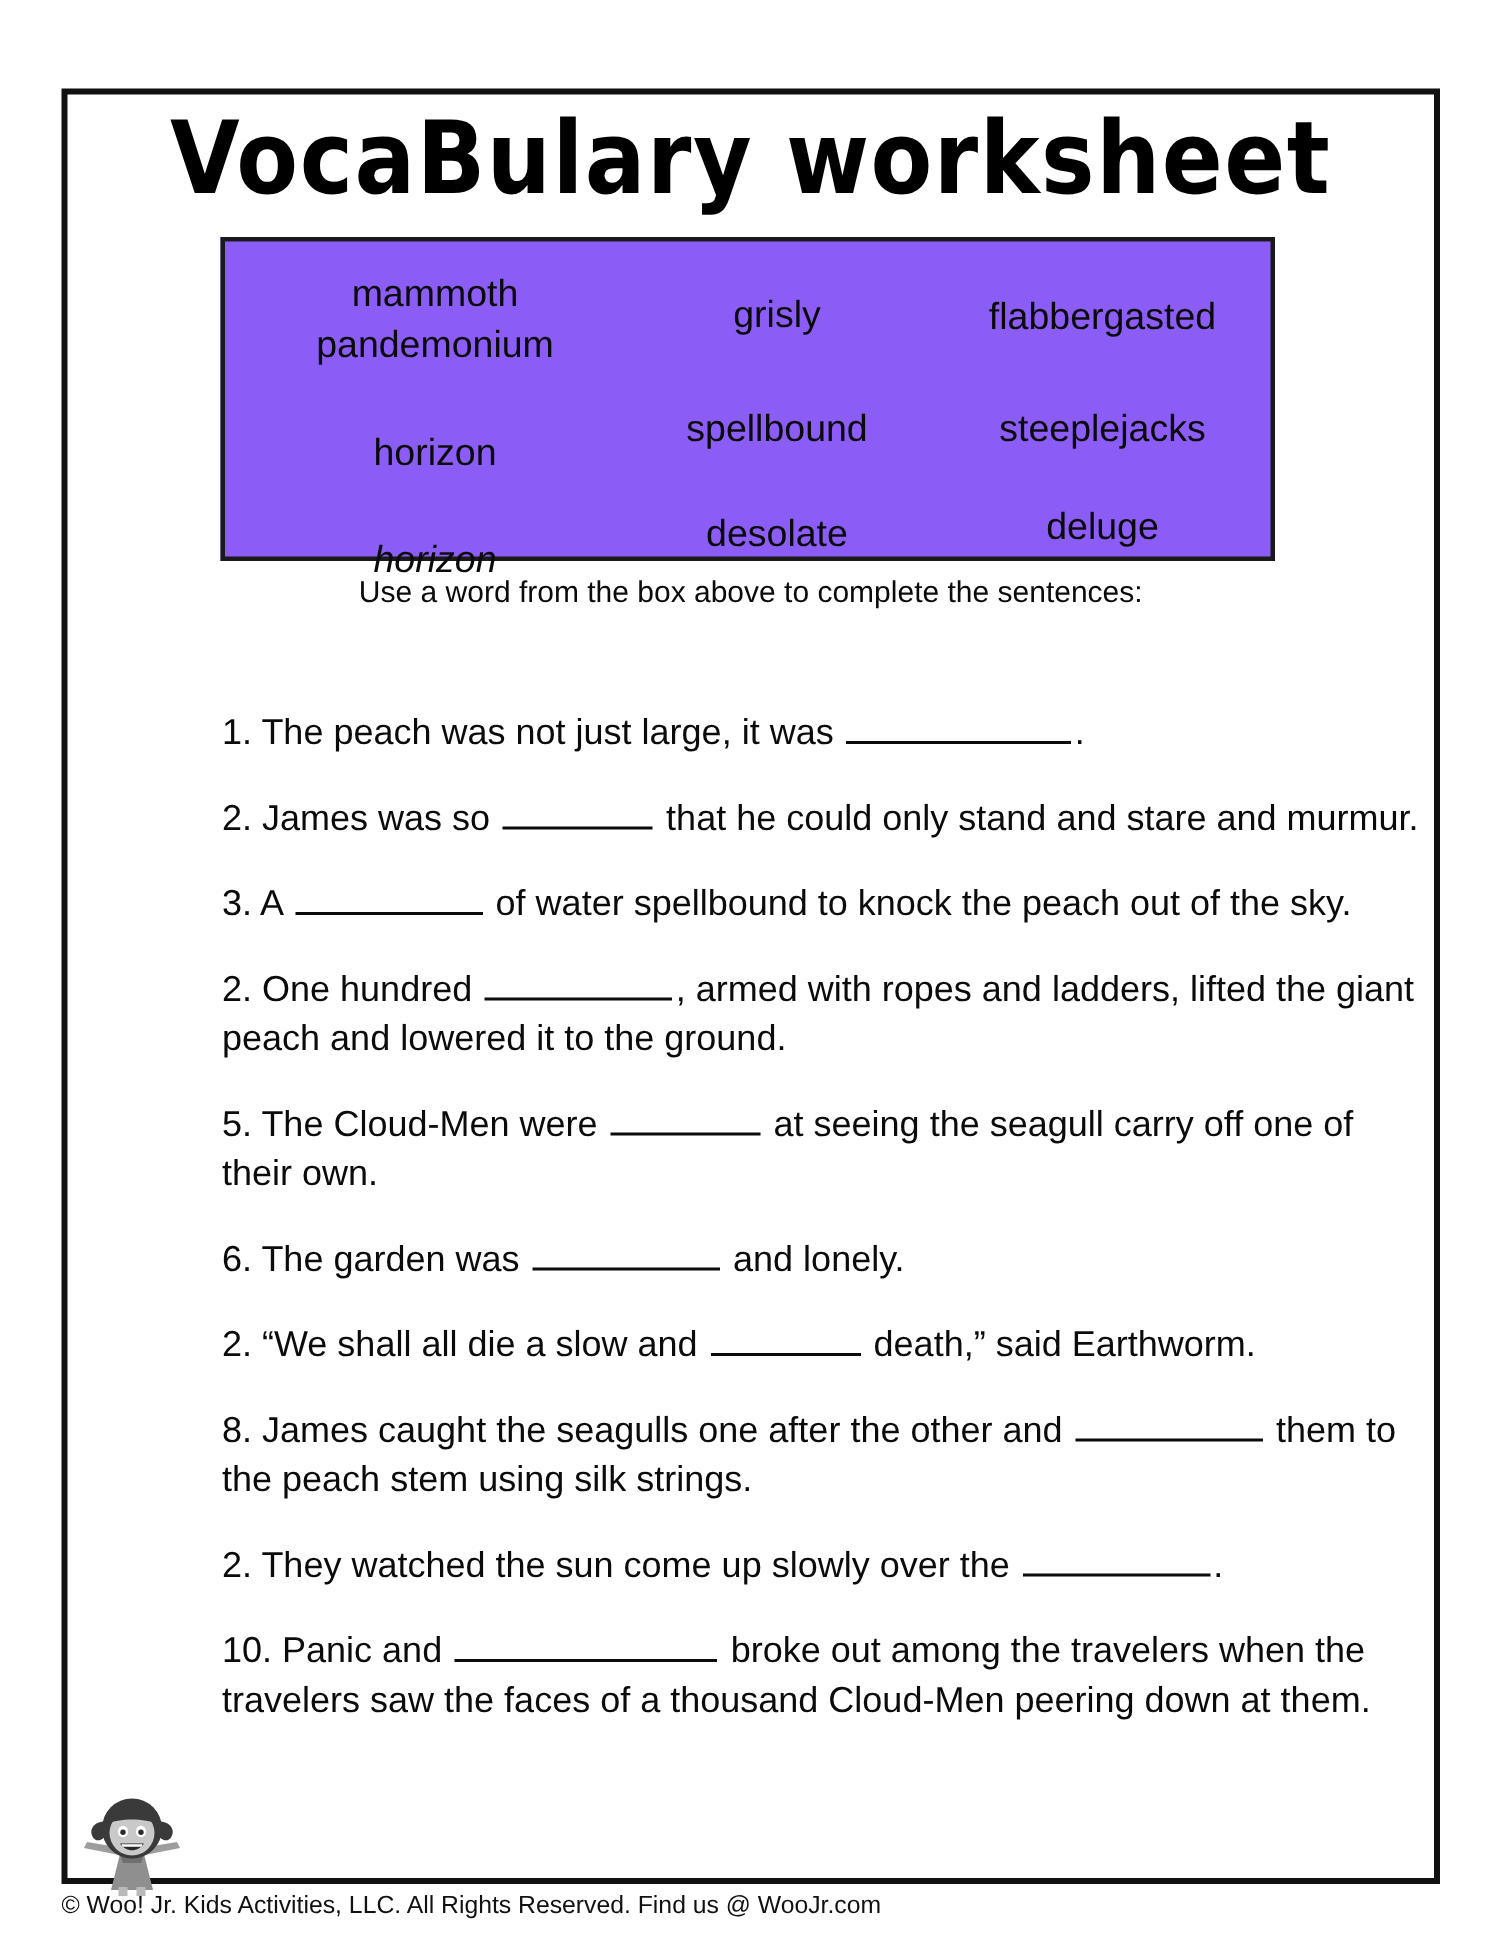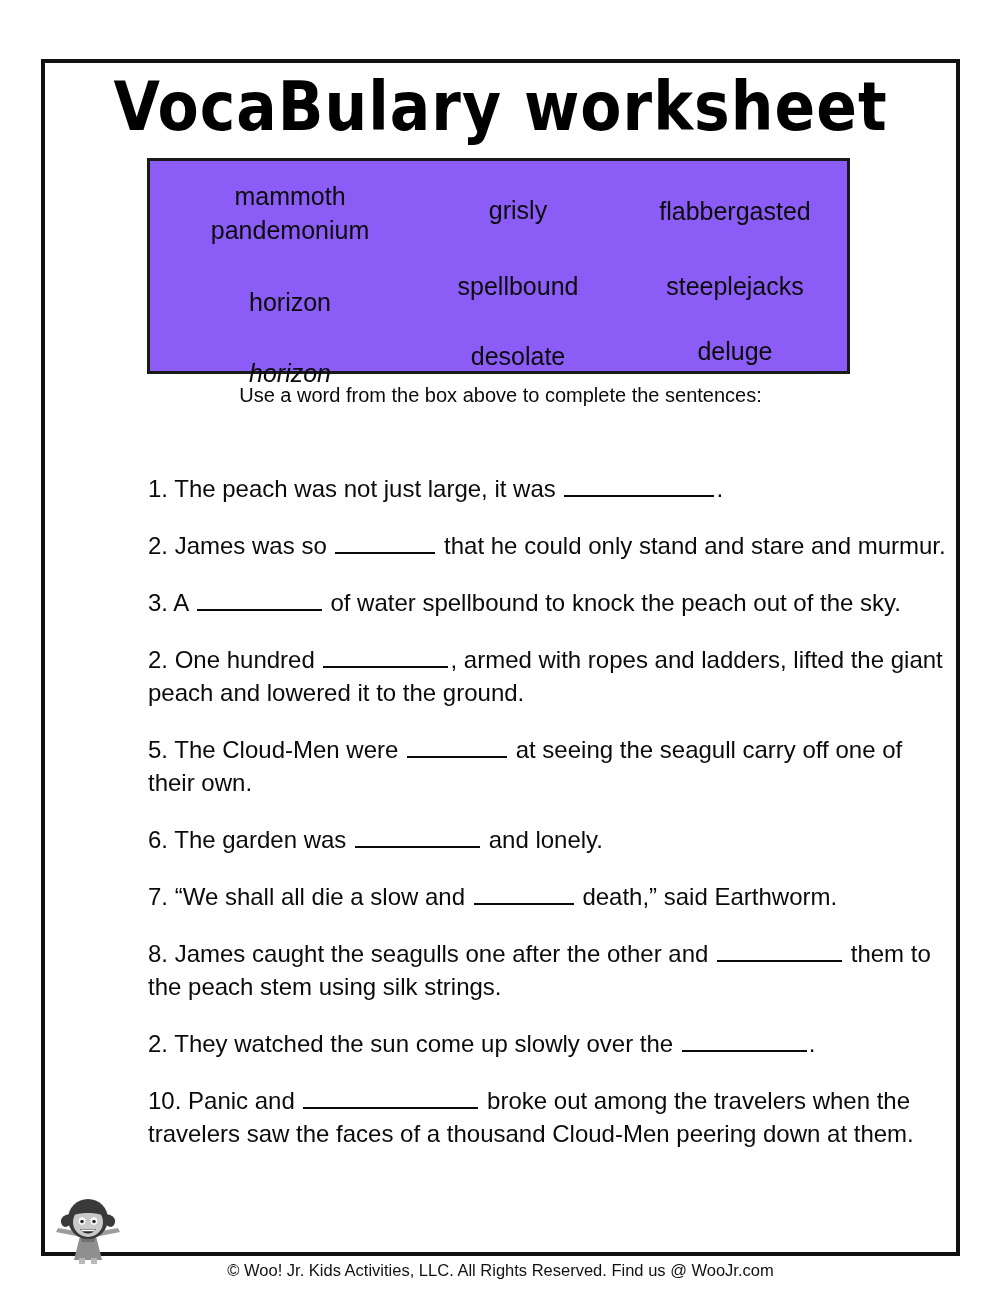--- a/index.html
+++ b/index.html
@@ -130,21 +130,20 @@
   .b-md   { width: 125px; }
   .b-lg   { width: 150px; }
   .b-xl   { width: 175px; }
 
   
   #footer-credit {
     position: absolute;
     left: 41px;
     top: 1243px;
     width: 919px;
-    text-align: center;
     font-size: 16.5px;
     line-height: 22px;
     color: #111111;
   }
 
   
   #mascot {
     position: absolute;
     left: 52px;
     top: 1176px;
@@ -182,21 +181,21 @@
 
   <div id="instruction">Use a word from the box above to complete the sentences:</div>
 
   <div id="sentences">
       <p class="sentence"><span>1. The peach was not just large, it was </span><span class="blank b-lg"></span><span>.</span></p>
       <p class="sentence"><span>2. James was so </span><span class="blank b-sm"></span><span> that he could only stand and stare and murmur.</span></p>
       <p class="sentence"><span>3. A </span><span class="blank b-md"></span><span> of water spellbound to knock the peach out of the sky.</span></p>
       <p class="sentence"><span>2. One hundred </span><span class="blank b-md"></span><span>, armed with ropes and ladders, lifted the giant peach and lowered it to the ground.</span></p>
       <p class="sentence"><span>5. The Cloud-Men were </span><span class="blank b-sm"></span><span> at seeing the seagull carry off one of their own.</span></p>
       <p class="sentence"><span>6. The garden was </span><span class="blank b-md"></span><span> and lonely.</span></p>
-      <p class="sentence"><span>7. “We shall all die a slow and </span><span class="blank b-sm"></span><span> death,” said Earthworm.</span></p>
+      <p class="sentence"><span>2. “We shall all die a slow and </span><span class="blank b-sm"></span><span> death,” said Earthworm.</span></p>
       <p class="sentence"><span>8. James caught the seagulls one after the other and </span><span class="blank b-md"></span><span> them to the peach stem using silk strings.</span></p>
       <p class="sentence"><span>2. They watched the sun come up slowly over the </span><span class="blank b-md"></span><span>.</span></p>
       <p class="sentence"><span>10. Panic and </span><span class="blank b-xl"></span><span> broke out among the travelers when the travelers saw the faces of a thousand Cloud-Men peering down at them.</span></p>
     </div>
 
   <div id="mascot">
     <svg viewBox="0 0 72 72" width="72" height="72" aria-hidden="true">
 
       <path d="M30 40 L6 36 L4 40 L29 45 Z" fill="#9d9d9d"></path>
 

